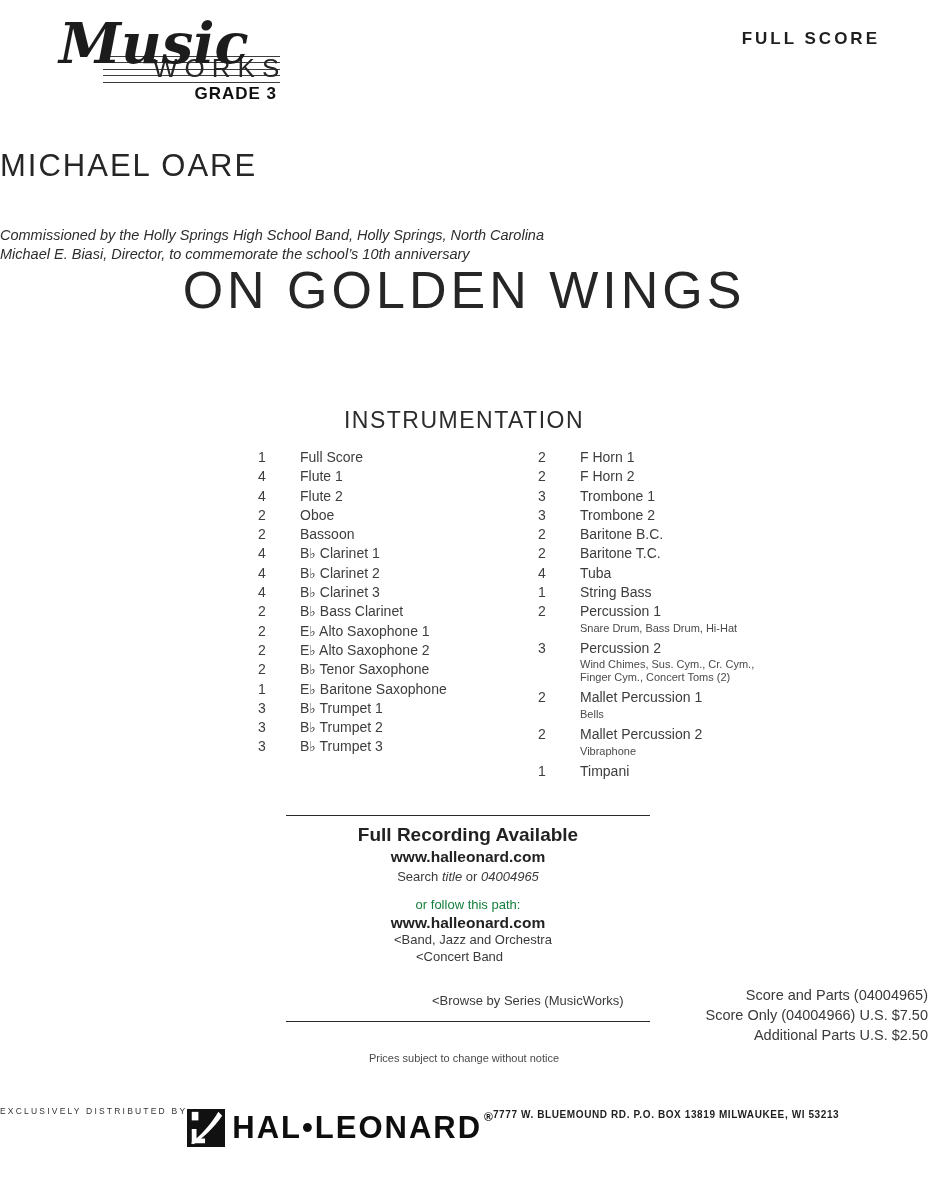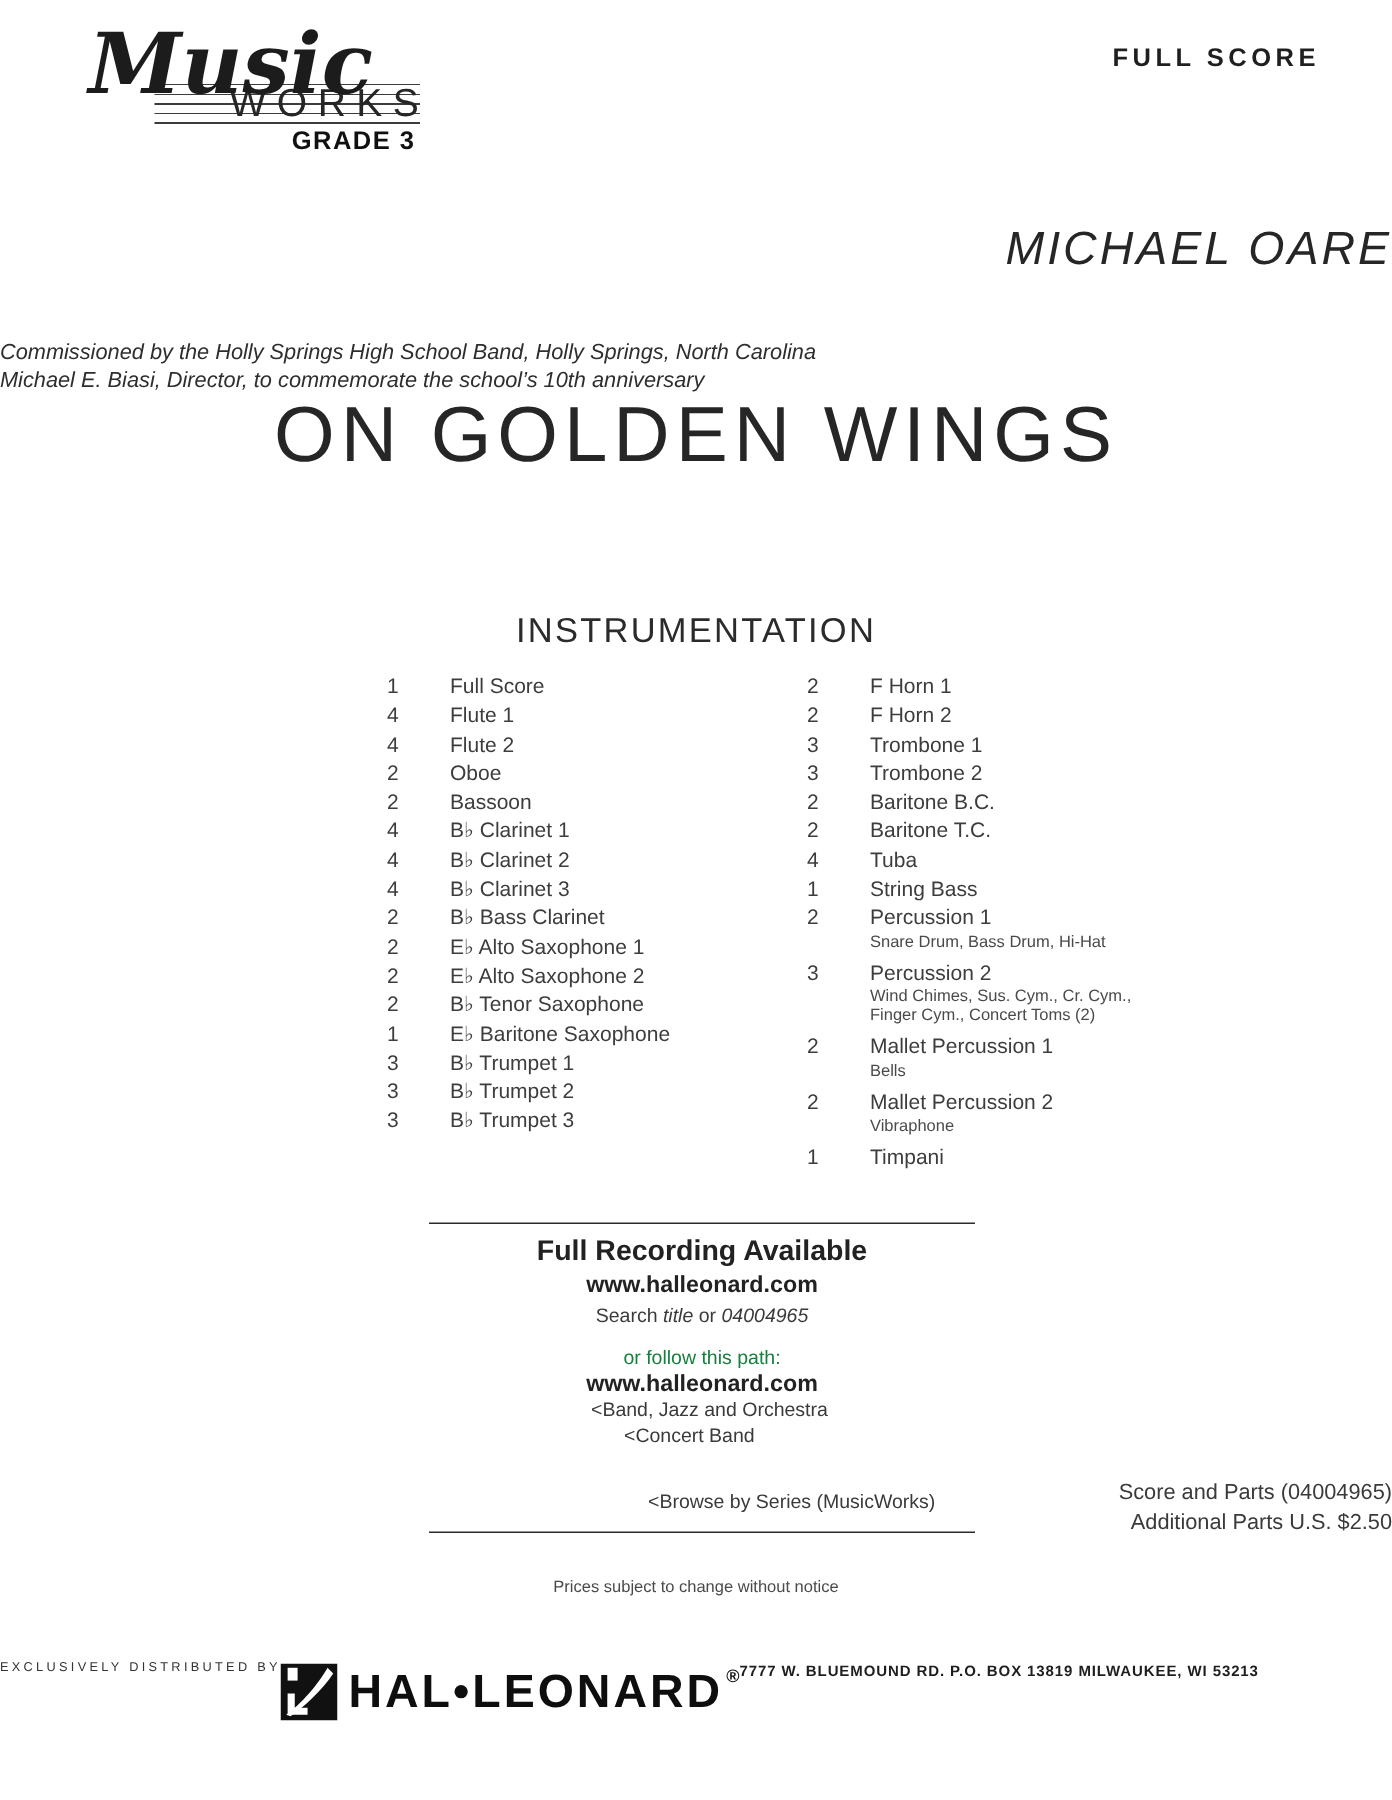--- a/index.html
+++ b/index.html
@@ -14,22 +14,22 @@
       letter-spacing:7px;color:#262626;}
   .logo-script{position:absolute;left:14px;top:-12px;font-family:"DejaVu Serif",serif;
       font-style:italic;font-weight:bold;font-size:56px;color:#1c1c1c;}
   .logo-grade{position:absolute;left:0;top:62px;width:232px;text-align:right;
       font-weight:bold;font-size:17px;letter-spacing:1px;color:#101010;}
 
   
   .corner{position:absolute;top:29px;right:48px;font-size:17px;font-weight:bold;
       letter-spacing:3px;color:#1f1f1f;}
 
-  .composer{position:absolute;top:148px;left:0;width:100%;text-align:right;
-      font-size:31px;letter-spacing:2px;color:#262626;font-style:italic;}
+  .composer{position:absolute;top:148px;left:0;width:100%;text-align:left;
+      font-size:31px;letter-spacing:2px;color:#262626;}
   .commission{position:absolute;top:226px;left:0;width:100%;text-align:left;
       font-style:italic;font-size:14.5px;line-height:19px;color:#2e2e2e;}
   .title{position:absolute;top:260px;left:0;width:100%;text-align:center;
       font-size:52px;letter-spacing:4px;color:#262626;font-weight:400;white-space:nowrap;}
 
   .inst-heading{position:absolute;top:407px;left:0;width:100%;text-align:center;
       font-size:23px;letter-spacing:1.5px;color:#2b2b2b;}
 
   
   .col{position:absolute;top:448px;}
@@ -279,20 +279,21 @@
     <div class="rec-search"><span>Search </span><span class="it">title</span><span> or </span><span class="it">04004965</span></div>
     <div class="rec-follow">or follow this path:</div>
     <div class="rec-url">www.halleonard.com</div>
     <div class="rec-path p1">&lt;Band, Jazz and Orchestra</div>
     <div class="rec-path p2">&lt;Concert Band</div>
     <div class="rec-path p3">&lt;Browse by Series (MusicWorks)</div>
   </div>
 
   <div class="pricing">
     <div>Score and Parts (04004965)</div>
+    <div>Score Only (04004966) U.S. $7.50</div>
     <div>Additional Parts U.S. $2.50</div>
   </div>
   <div class="notice">Prices subject to change without notice</div>
 
   <div class="footer">
     <div class="dist">EXCLUSIVELY DISTRIBUTED BY</div>
     <div class="brandrow">
       <svg class="hl-mark" viewBox="0 0 40 40" aria-hidden="true">
         <rect x="0" y="0" width="40" height="40" fill="#111"></rect>
         <path d="M4 36 C14 29 27 14 33 3 L37 7 C29 19 16 31 7 37 Z" fill="#fff"></path>

